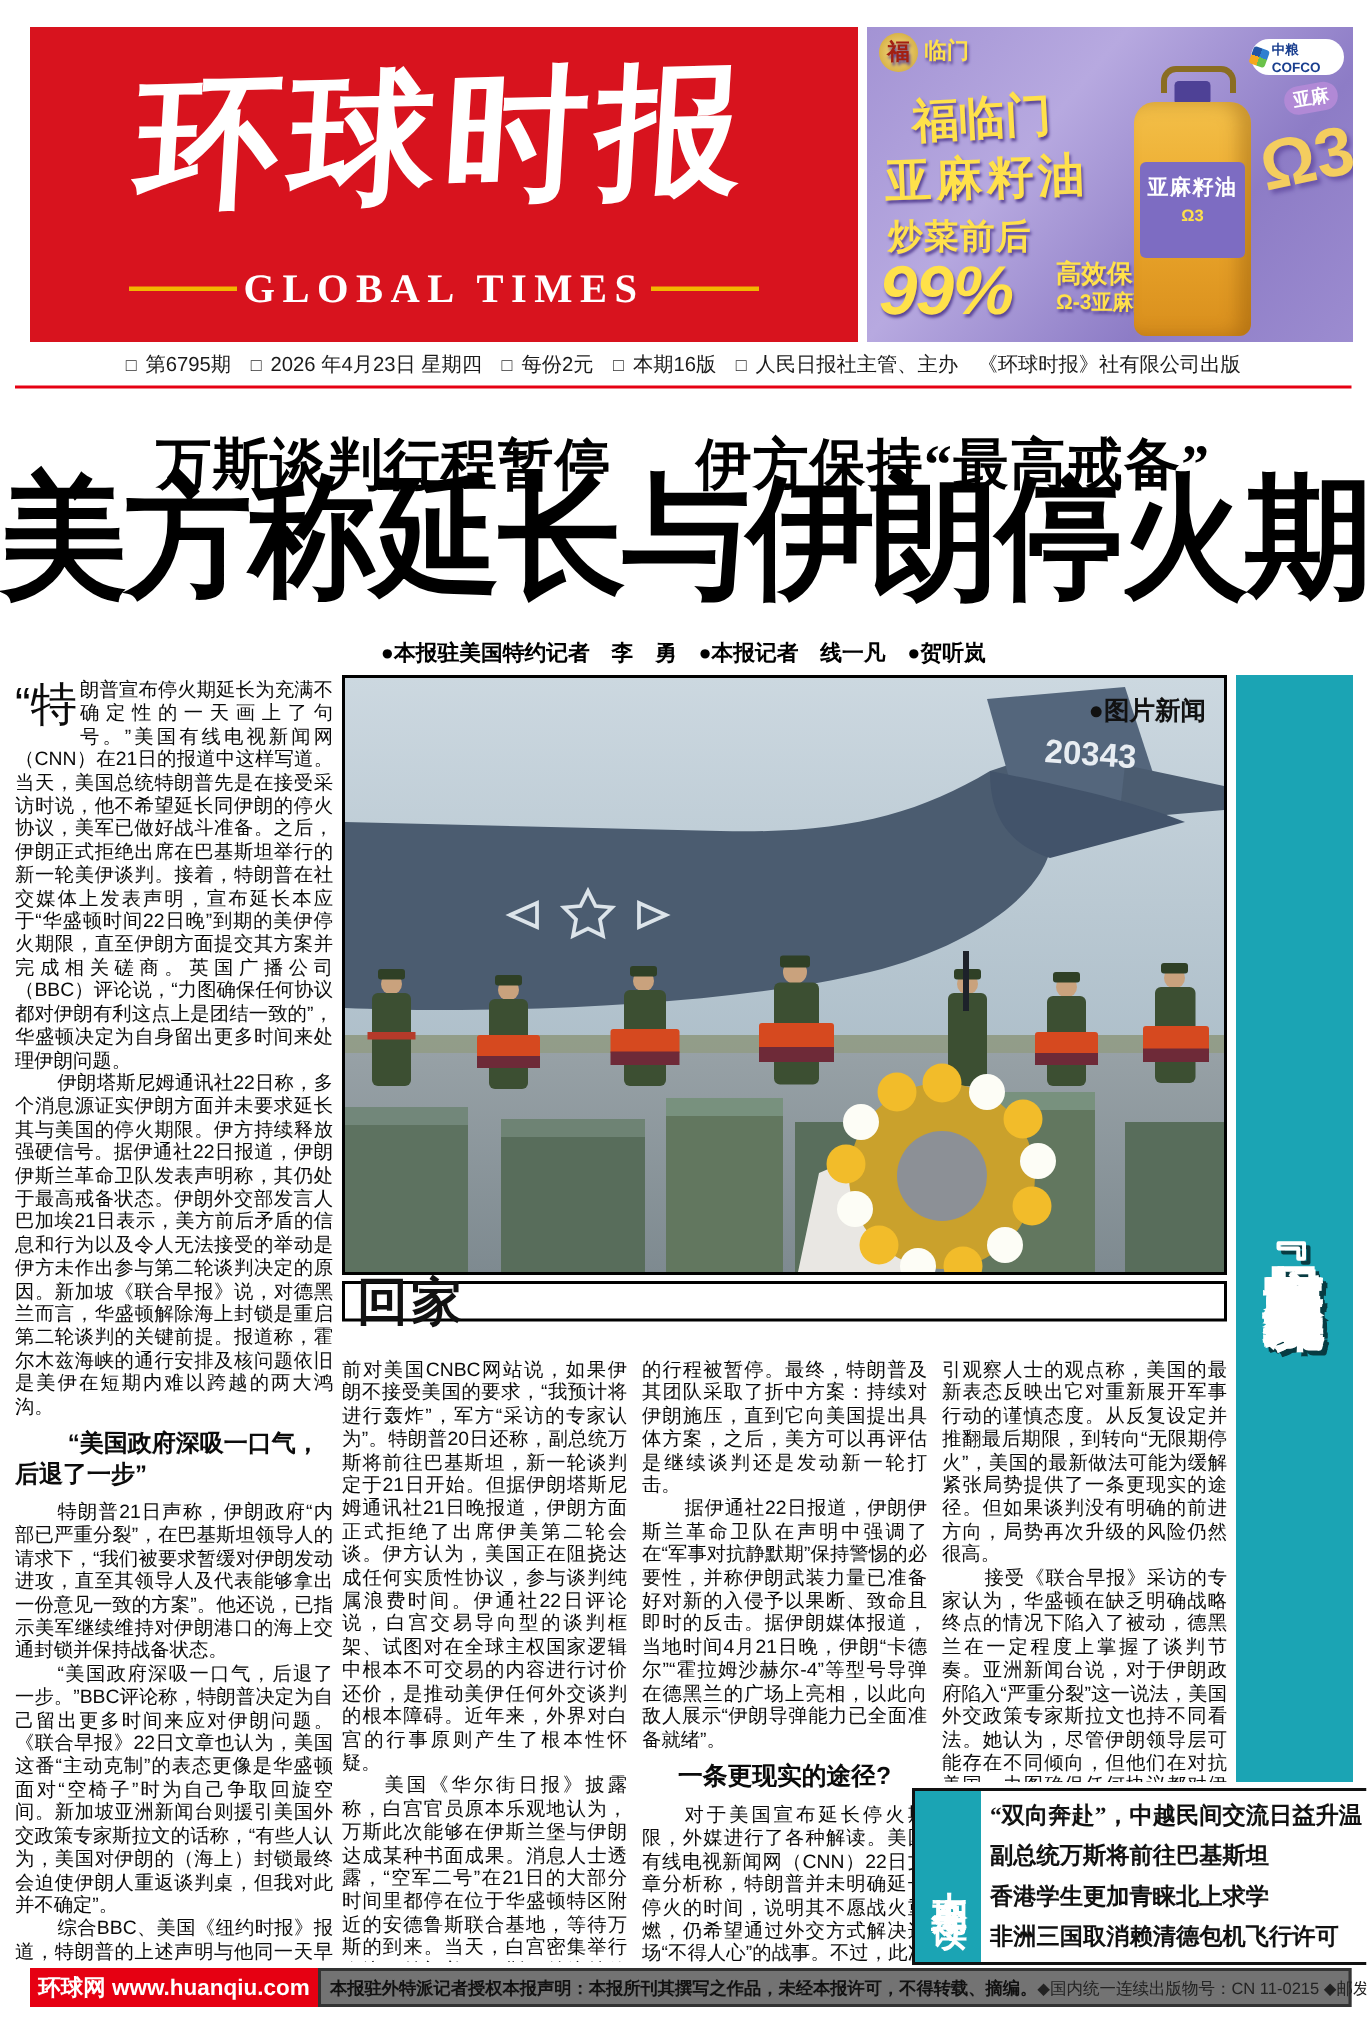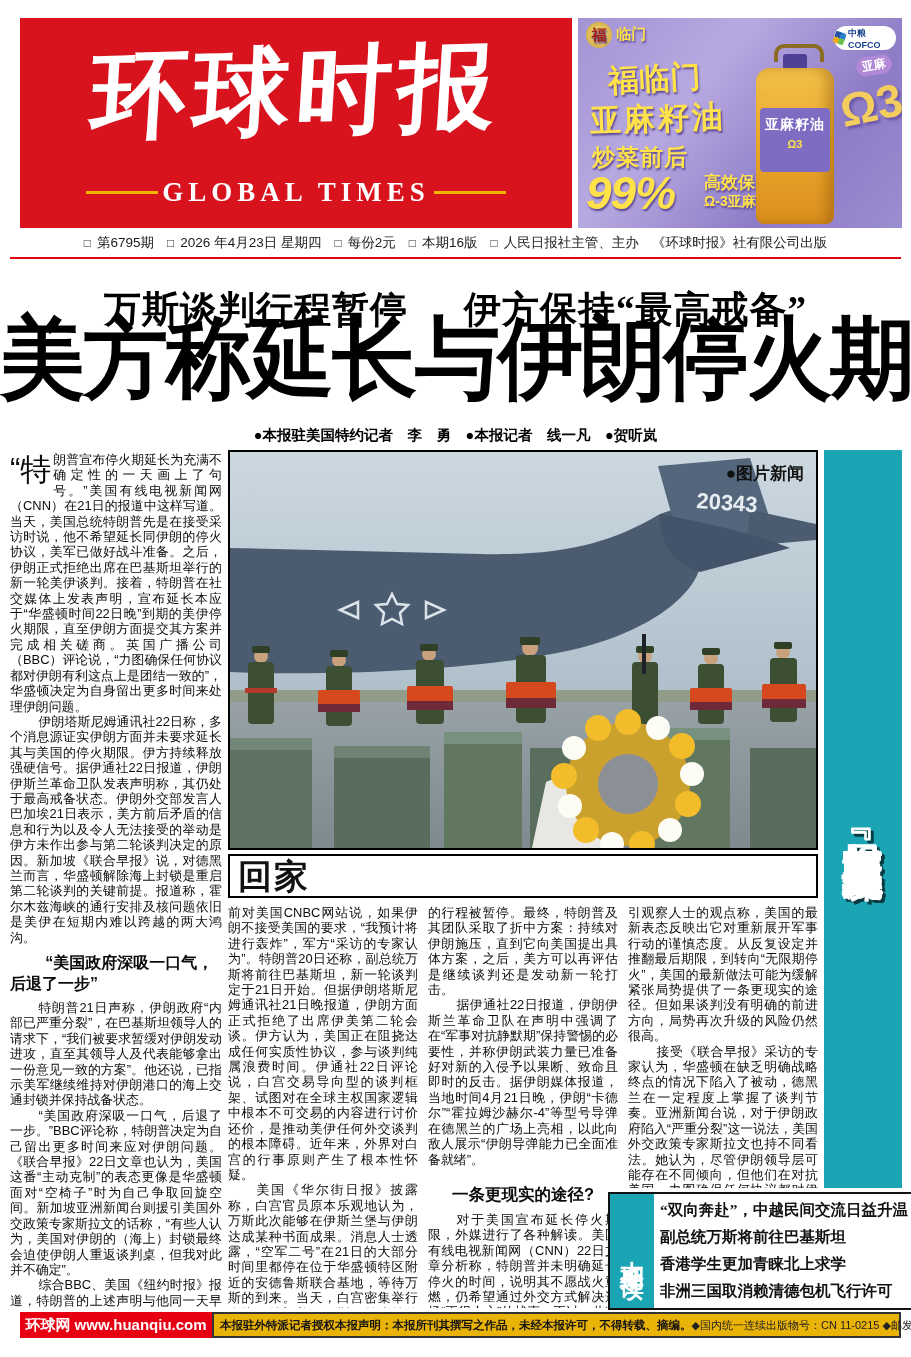--- a/index.html
+++ b/index.html
@@ -58,30 +58,30 @@
   .main-headline{position:absolute;left:0;top:303px;width:911px;text-align:center;font-size:85px;line-height:112px;
                  font-weight:900;color:#000;letter-spacing:-2px;white-space:nowrap;transform:scaleY(1.05);}
   .byline{position:absolute;left:0;top:426px;width:911px;text-align:center;font-size:14.5px;font-weight:bold;color:#000;}
 
   
   .col{position:absolute;overflow:hidden;font-size:12.9px;line-height:15.4px;text-align:justify;color:#0b0b0b;}
   .col p{margin:0;text-indent:2.2em;}
   .col p.lead{text-indent:0;}
   .dropcap{float:left;font-size:31px;line-height:31px;padding:2px 2px 0 0;font-weight:400;}
   .subhead{font-weight:900;font-size:16px;line-height:21px;margin:7px 0 6px 0;text-indent:2.2em;text-align:left;}
-  .subhead.center{text-align:center;text-indent:0;margin:17px 0 7px 0;font-size:16.5px;}
+  .subhead.center{text-align:center;text-indent:0;margin:7px 0 7px 0;font-size:16.5px;}
   .col1{left:10px;top:452px;width:212px;height:856px;}
   .col2{left:228px;top:905px;width:190px;height:403px;}
   .col3{left:428px;top:905px;width:190px;height:403px;}
   .col4{left:628px;top:905px;width:190px;height:283px;}
 
   
   .photo-frame{position:absolute;left:228px;top:450px;width:590px;height:400px;border:2px solid #000;box-sizing:border-box;}
   .photo-label{position:absolute;top:10px;right:12px;font-size:17px;font-weight:900;color:#111;}
-  .caption-box{position:absolute;left:228px;top:854px;width:590px;height:44px;border:2px solid #000;box-sizing:border-box;
+  .caption-box{position:absolute;left:228px;top:854px;width:590px;height:27px;border:2px solid #000;box-sizing:border-box;
                display:flex;align-items:center;background:#fff;}
   .caption-title{font-size:34px;font-weight:900;line-height:38px;padding:0 10px 0 8px;letter-spacing:2px;}
   .caption-text{position:relative;flex:1;font-size:13.5px;line-height:18px;text-align:justify;padding-right:6px;
                 font-family:"Liberation Serif","DejaVu Serif",serif;}
   .caption-text .first-indent{display:inline-block;width:2em;}
   .caption-credit{position:absolute;right:8px;bottom:0px;font-family:"Liberation Serif",serif;}
 
   
   .side-promo{position:absolute;left:824px;top:450px;width:78px;height:738px;background:#1ba4b4;
               display:flex;flex-direction:row;align-items:center;justify-content:space-between;padding:6px 0;box-sizing:border-box;}
@@ -96,21 +96,21 @@
   .digest-label span{writing-mode:vertical-rl;text-orientation:upright;font-size:24px;font-weight:900;letter-spacing:5px;}
   .digest-list{flex:1;display:flex;flex-direction:column;justify-content:space-around;padding:3px 6px;}
   .digest-item{display:flex;justify-content:space-between;align-items:baseline;font-size:15.5px;font-weight:900;
                font-family:"Liberation Serif","DejaVu Serif",serif;white-space:nowrap;}
   .digest-item .pg{font-size:13.5px;margin-left:4px;}
 
   
   .footer-site{position:absolute;left:20px;top:1312px;width:192px;height:26px;background:#e60012;color:#fff;
                display:flex;align-items:center;justify-content:center;font-size:15px;font-weight:bold;}
   .footer-box{position:absolute;left:212px;top:1312px;width:689px;height:26px;border:2px solid #333;box-sizing:border-box;
-              display:flex;align-items:center;justify-content:space-between;padding:0 6px;background:#eab308;}
+              display:flex;align-items:center;justify-content:space-between;padding:0 6px;background:#737373;}
   .footer-statement{font-size:11.5px;font-weight:bold;white-space:nowrap;}
   .footer-issn{font-size:11px;white-space:nowrap;color:#222;}
 </style>
 </head>
 <body>
 
 <div class="page">
 
   <div class="masthead">
     <div class="logo-cn">环球时报</div>

